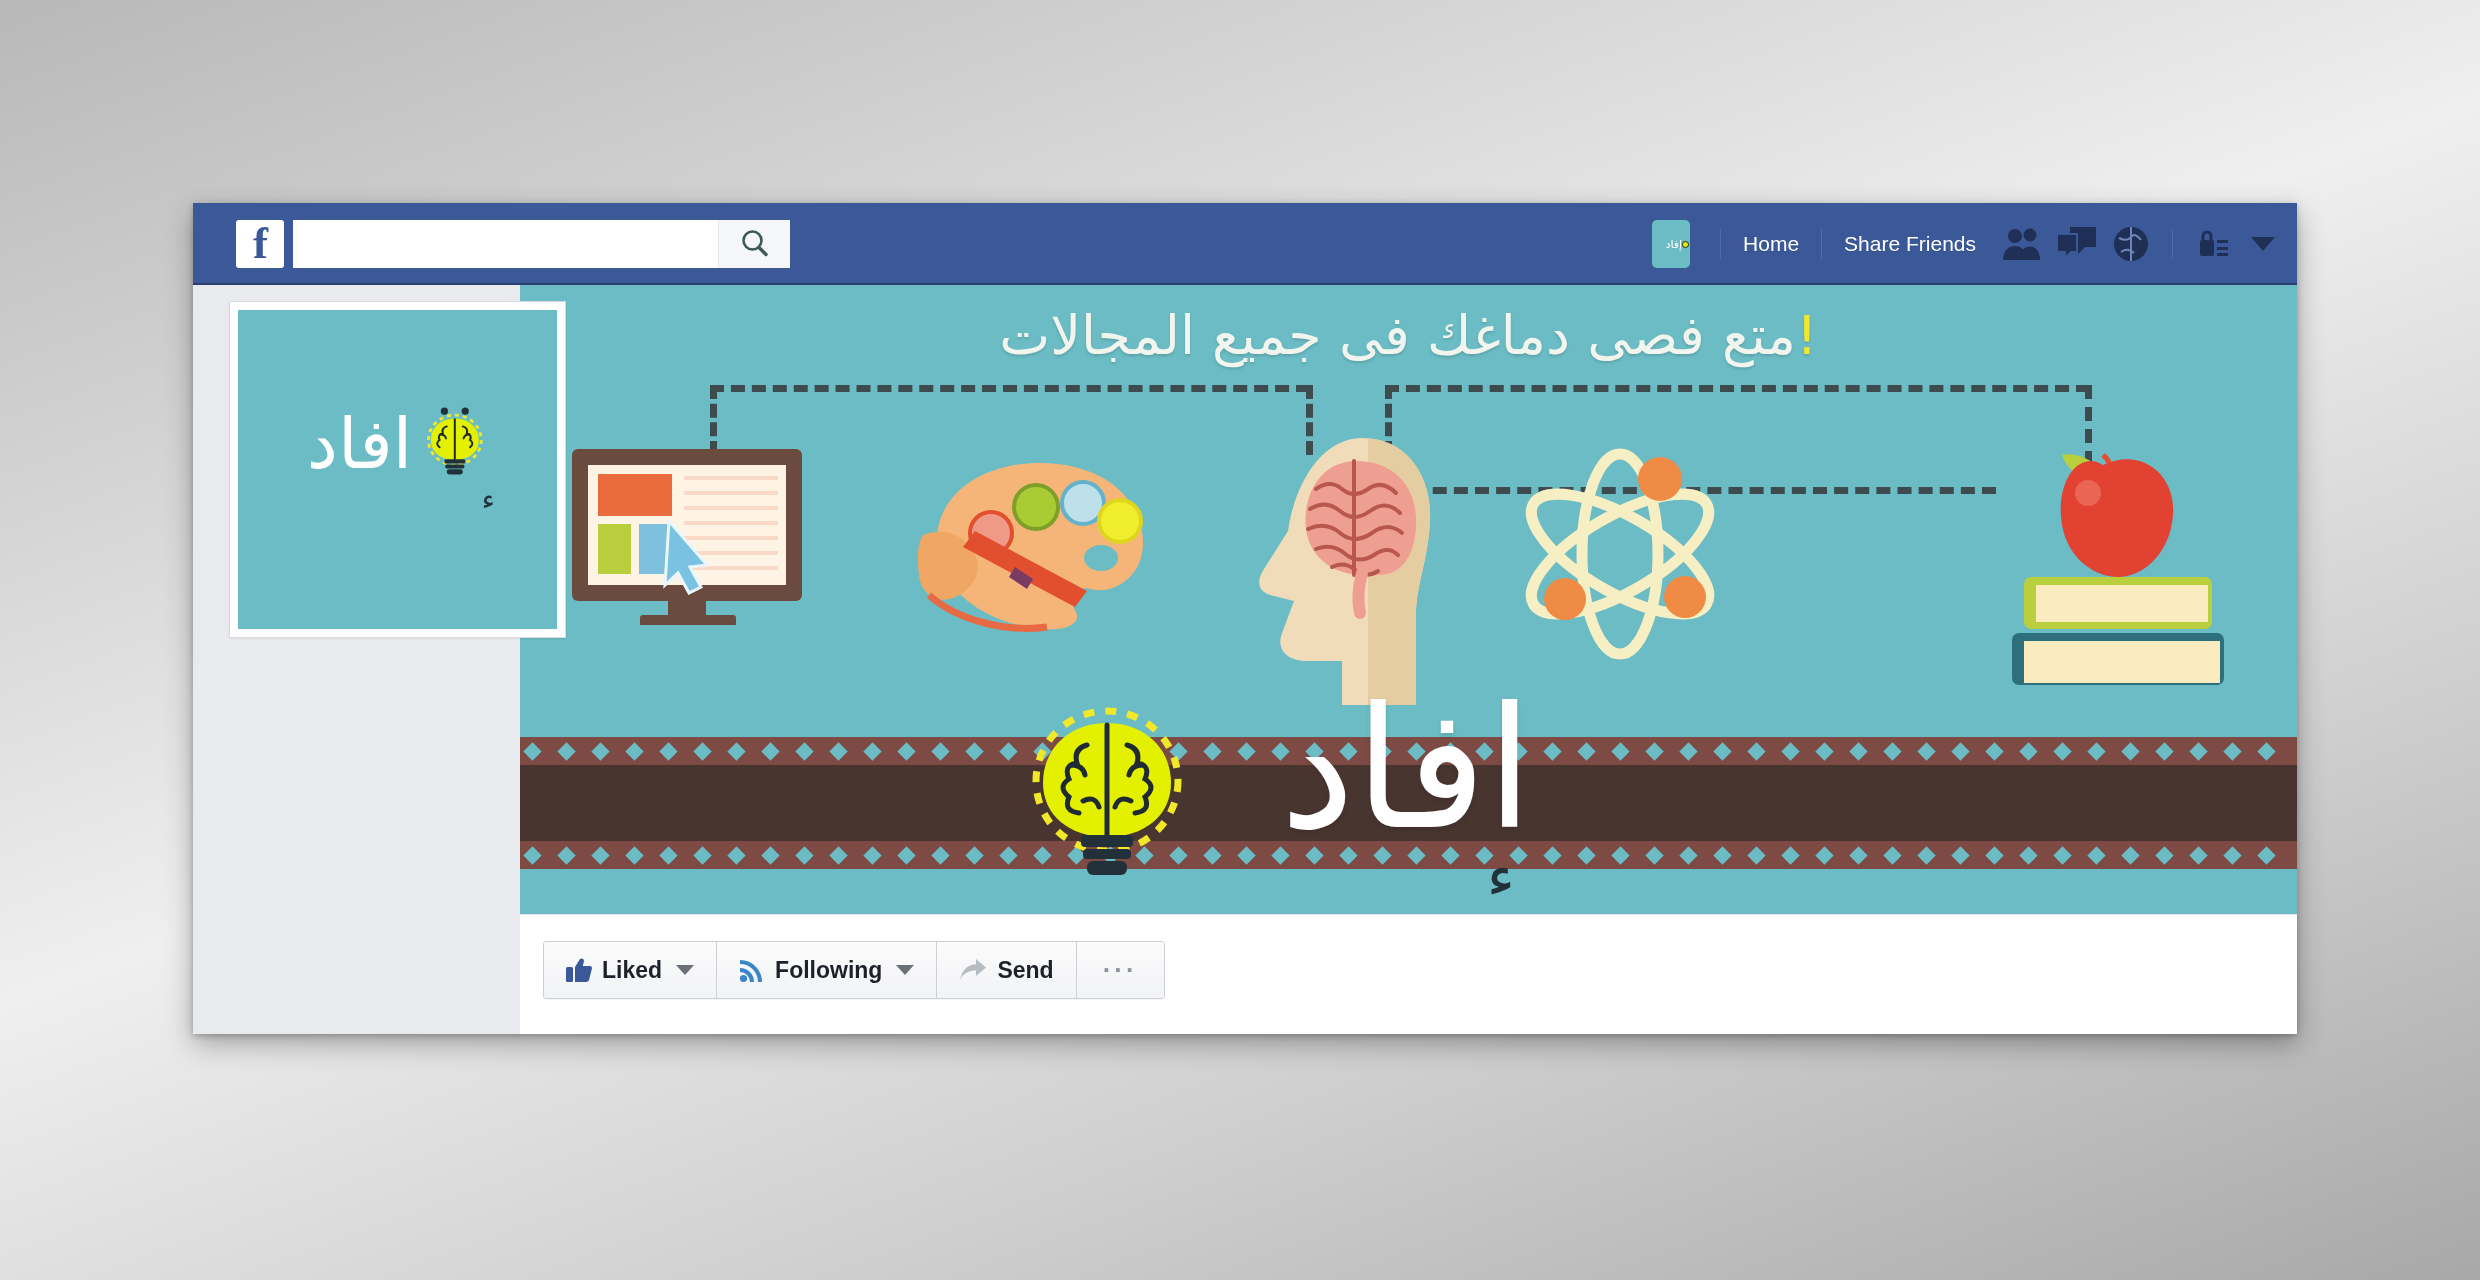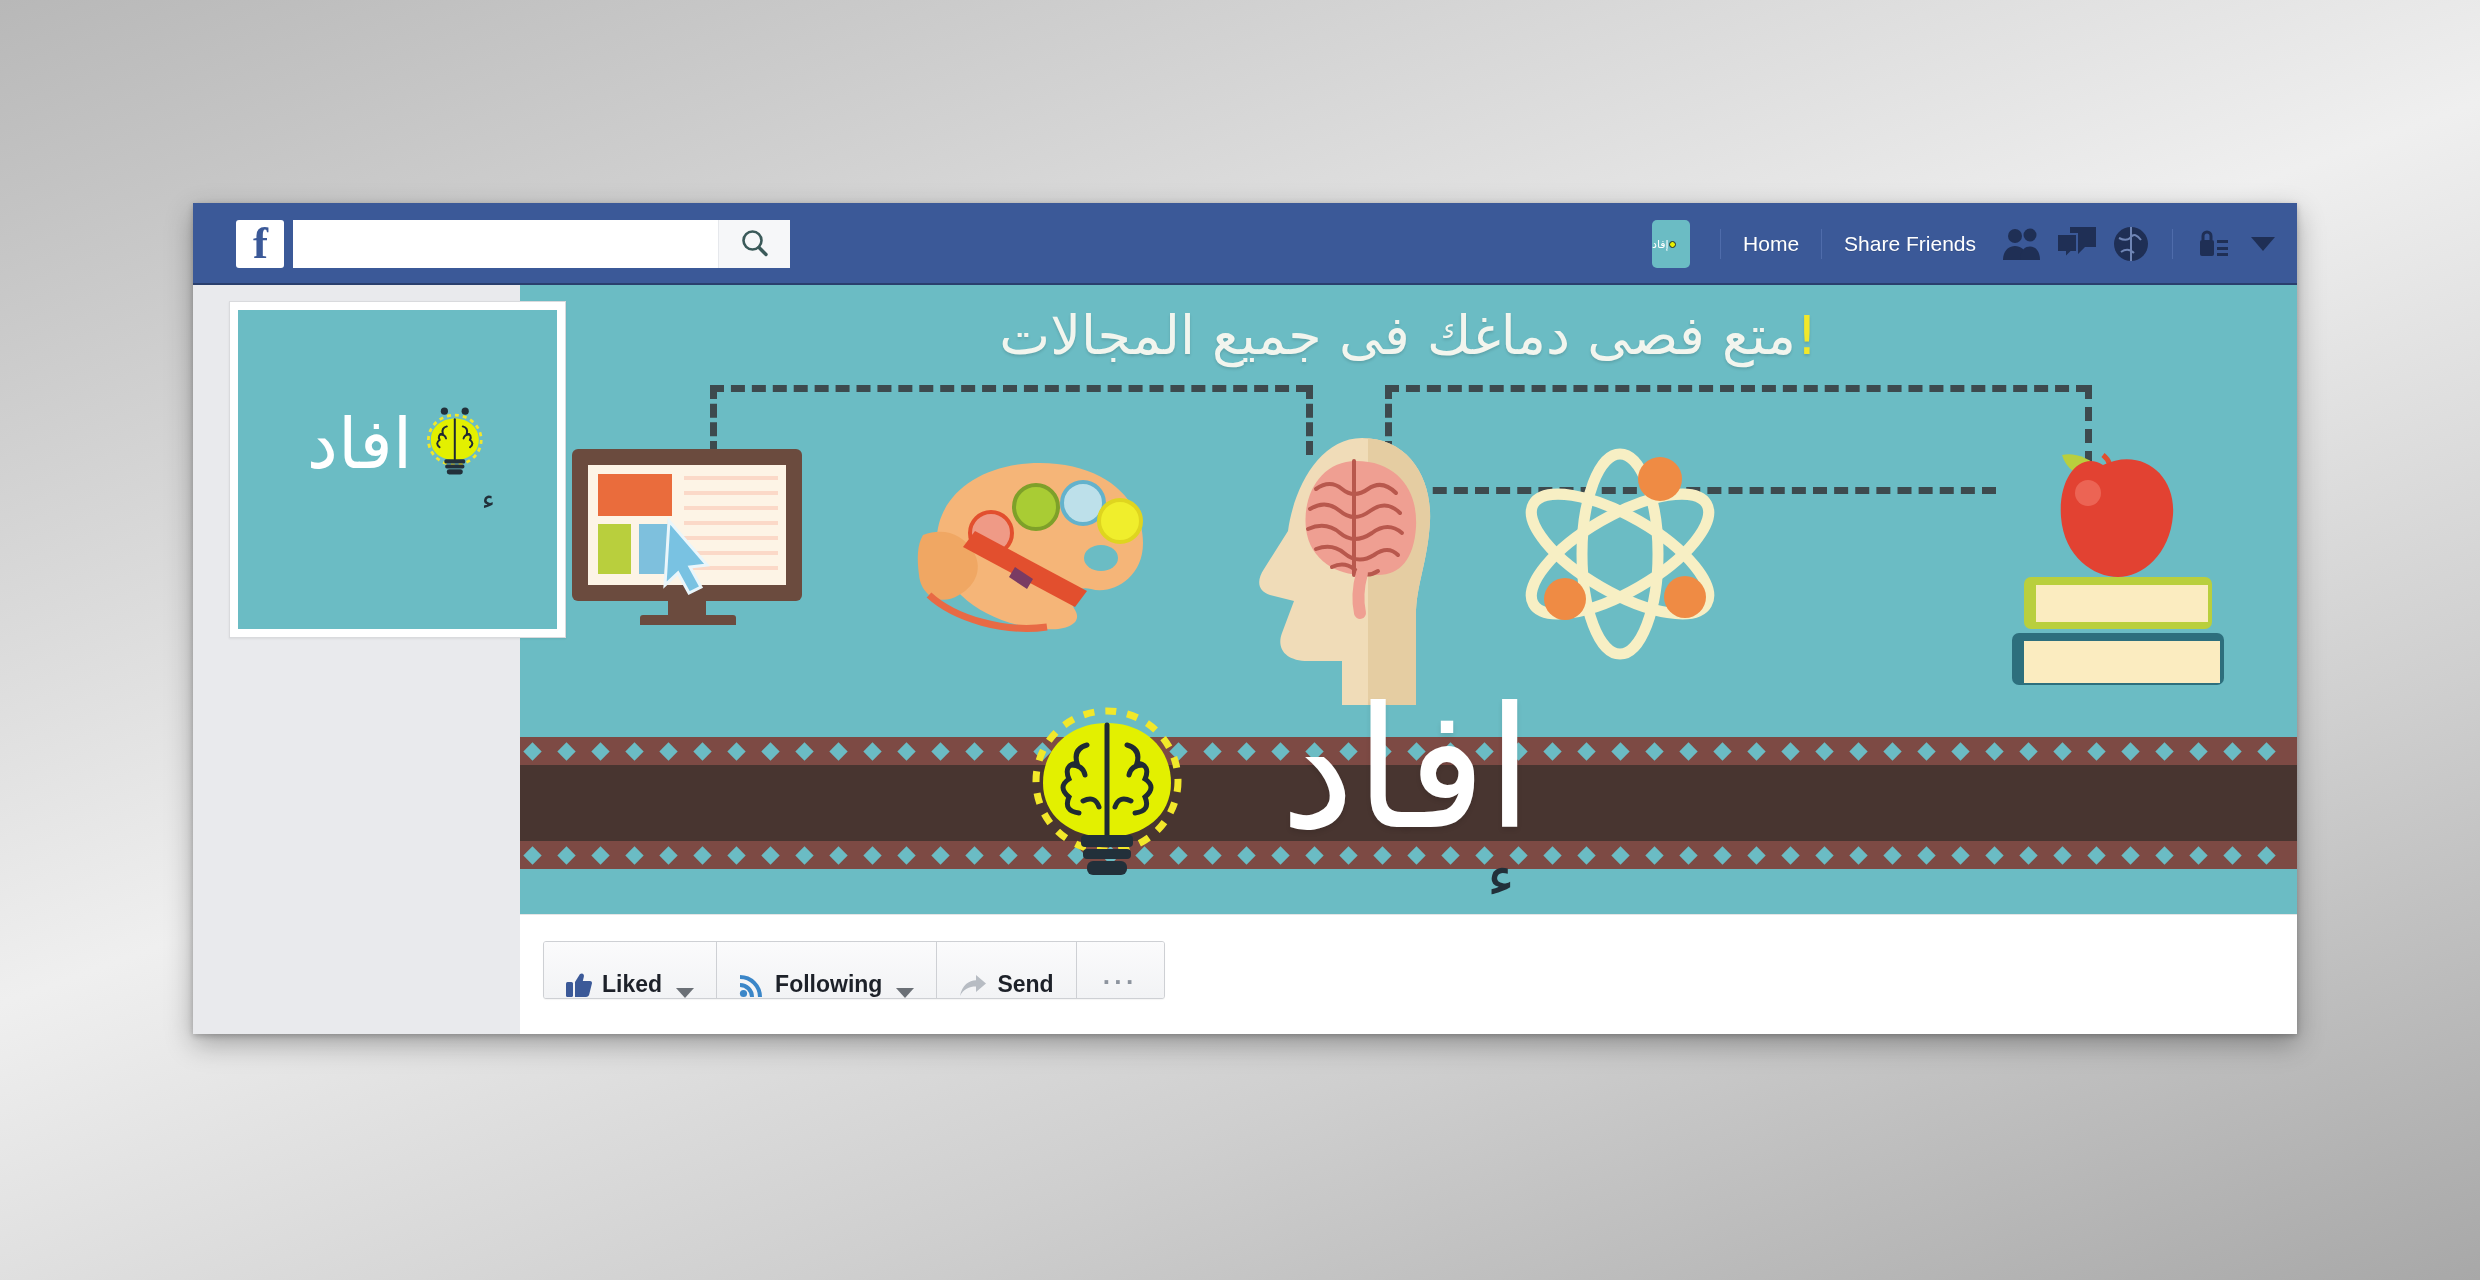--- a/index.html
+++ b/index.html
@@ -93,21 +93,21 @@
     gap: 0px;
   }
   .page-thumb {
     width: 38px; height: 48px;
     background: #6bbcc4;
     border-radius: 5px;
     margin-right: 28px;
     position: relative;
     display: flex;
     align-items: center;
-    justify-content: flex-start;
+    justify-content: flex-end;
     cursor: pointer;
     overflow: hidden;
   }
   .page-thumb .thumb-txt {
     color: #ffffff;
     font-size: 11px;
     line-height: 11px;
     direction: rtl;
     font-family: "DejaVu Sans", sans-serif;
   }
@@ -292,21 +292,21 @@
     left: 23px; top: 26px;
     display: flex;
     border: 1px solid #ced0d4;
     border-radius: 3px;
     overflow: hidden;
     background: #f6f7f9;
     box-shadow: 0 1px 1px rgba(0,0,0,0.04);
   }
   .gbtn {
     display: flex;
-    align-items: flex-end;
+    align-items: center;
     gap: 10px;
     padding: 0 22px;
     height: 56px;
     background: linear-gradient(#fbfbfc,#f2f3f5);
     border-right: 1px solid #ced0d4;
     font-size: 23px;
     font-weight: bold;
     color: #1d2129;
     cursor: pointer;
     white-space: nowrap;

